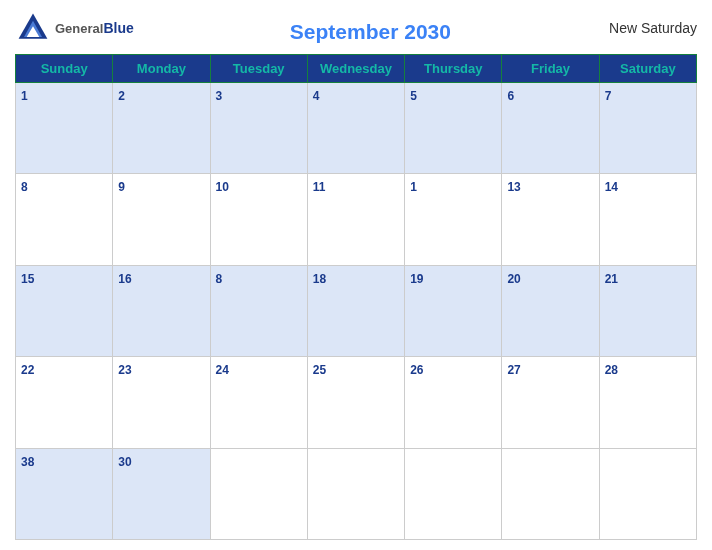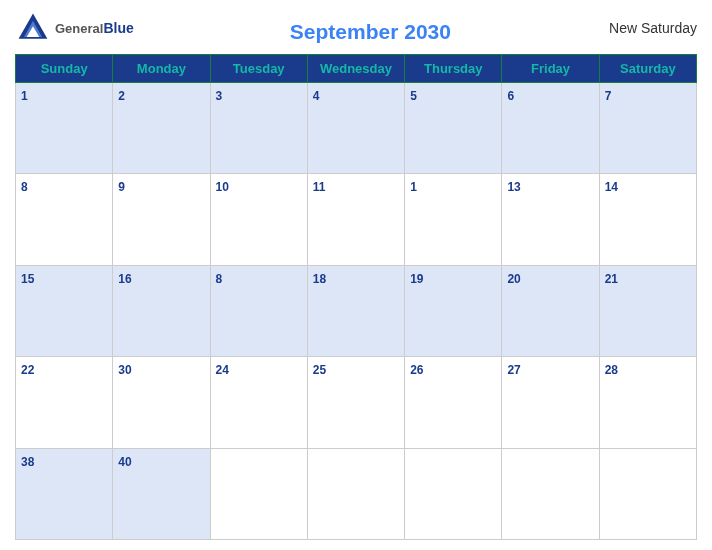--- a/index.html
+++ b/index.html
@@ -152,30 +152,30 @@
         <td><span class="day-num">15</span></td>
         <td><span class="day-num">16</span></td>
         <td><span class="day-num">8</span></td>
         <td><span class="day-num">18</span></td>
         <td><span class="day-num">19</span></td>
         <td><span class="day-num">20</span></td>
         <td><span class="day-num">21</span></td>
       </tr>
       <tr>
         <td><span class="day-num">22</span></td>
-        <td><span class="day-num">30</span></td>
+        <td><span class="day-num">23</span></td>
         <td><span class="day-num">24</span></td>
         <td><span class="day-num">25</span></td>
         <td><span class="day-num">26</span></td>
         <td><span class="day-num">27</span></td>
         <td><span class="day-num">28</span></td>
       </tr>
       <tr>
         <td><span class="day-num">38</span></td>
-        <td><span class="day-num">40</span></td>
+        <td><span class="day-num">30</span></td>
         <td class="empty-cell"></td>
         <td class="empty-cell"></td>
         <td class="empty-cell"></td>
         <td class="empty-cell"></td>
         <td class="empty-cell"></td>
       </tr>
     </tbody>
 </table>
 
 </body></html>

